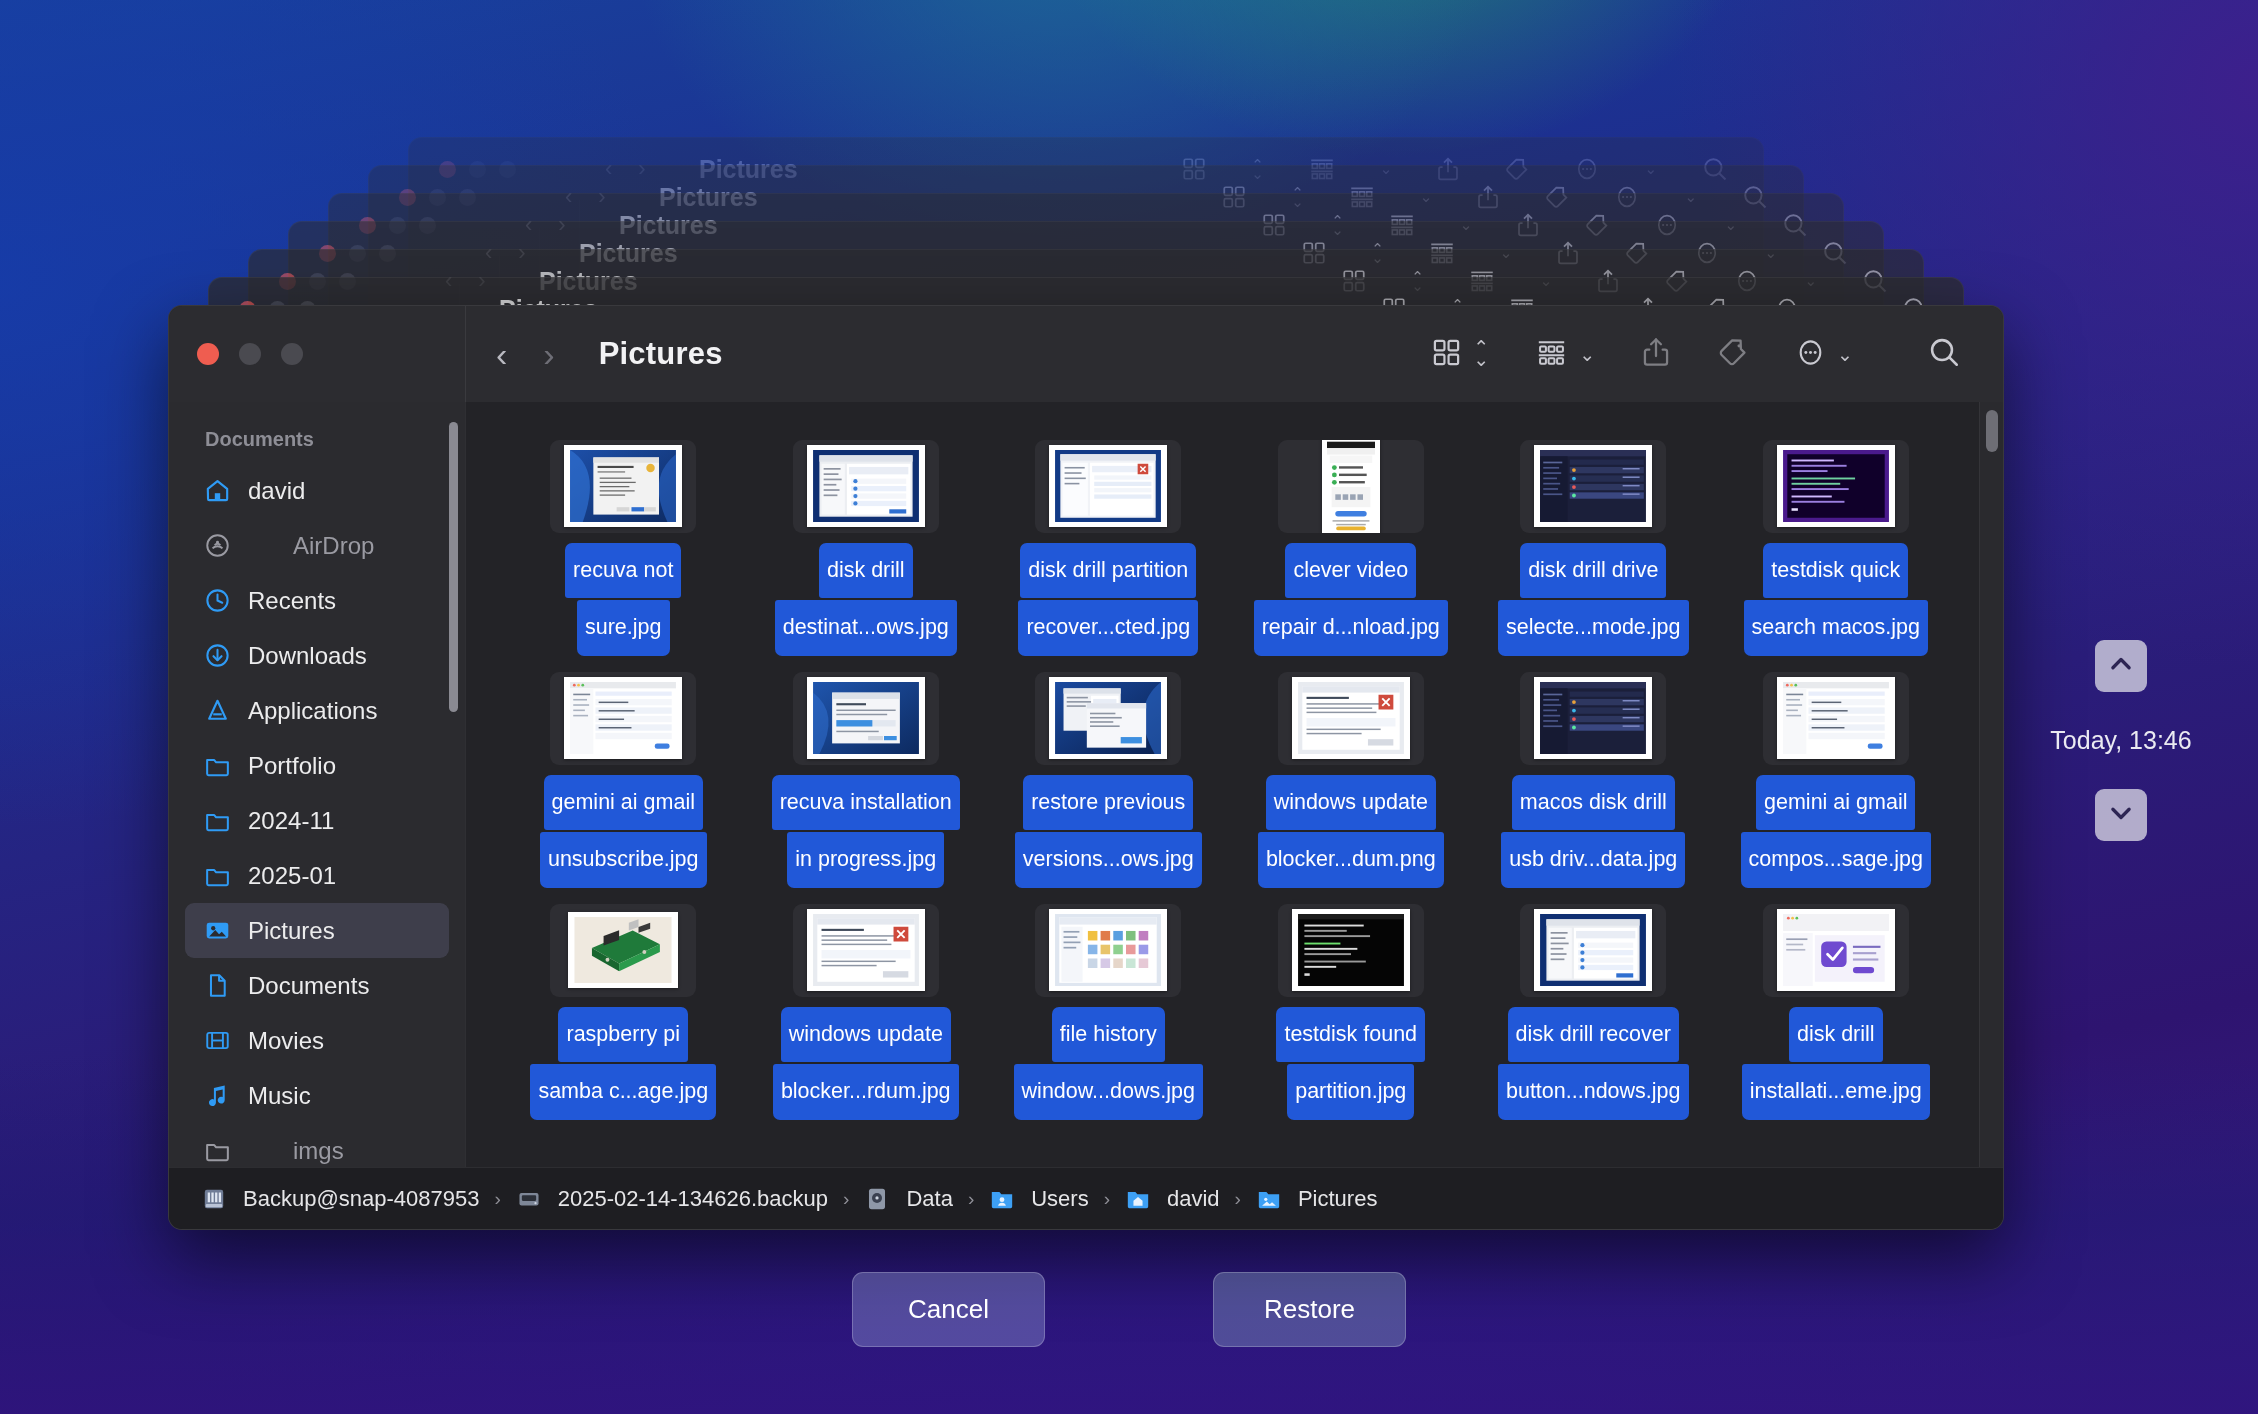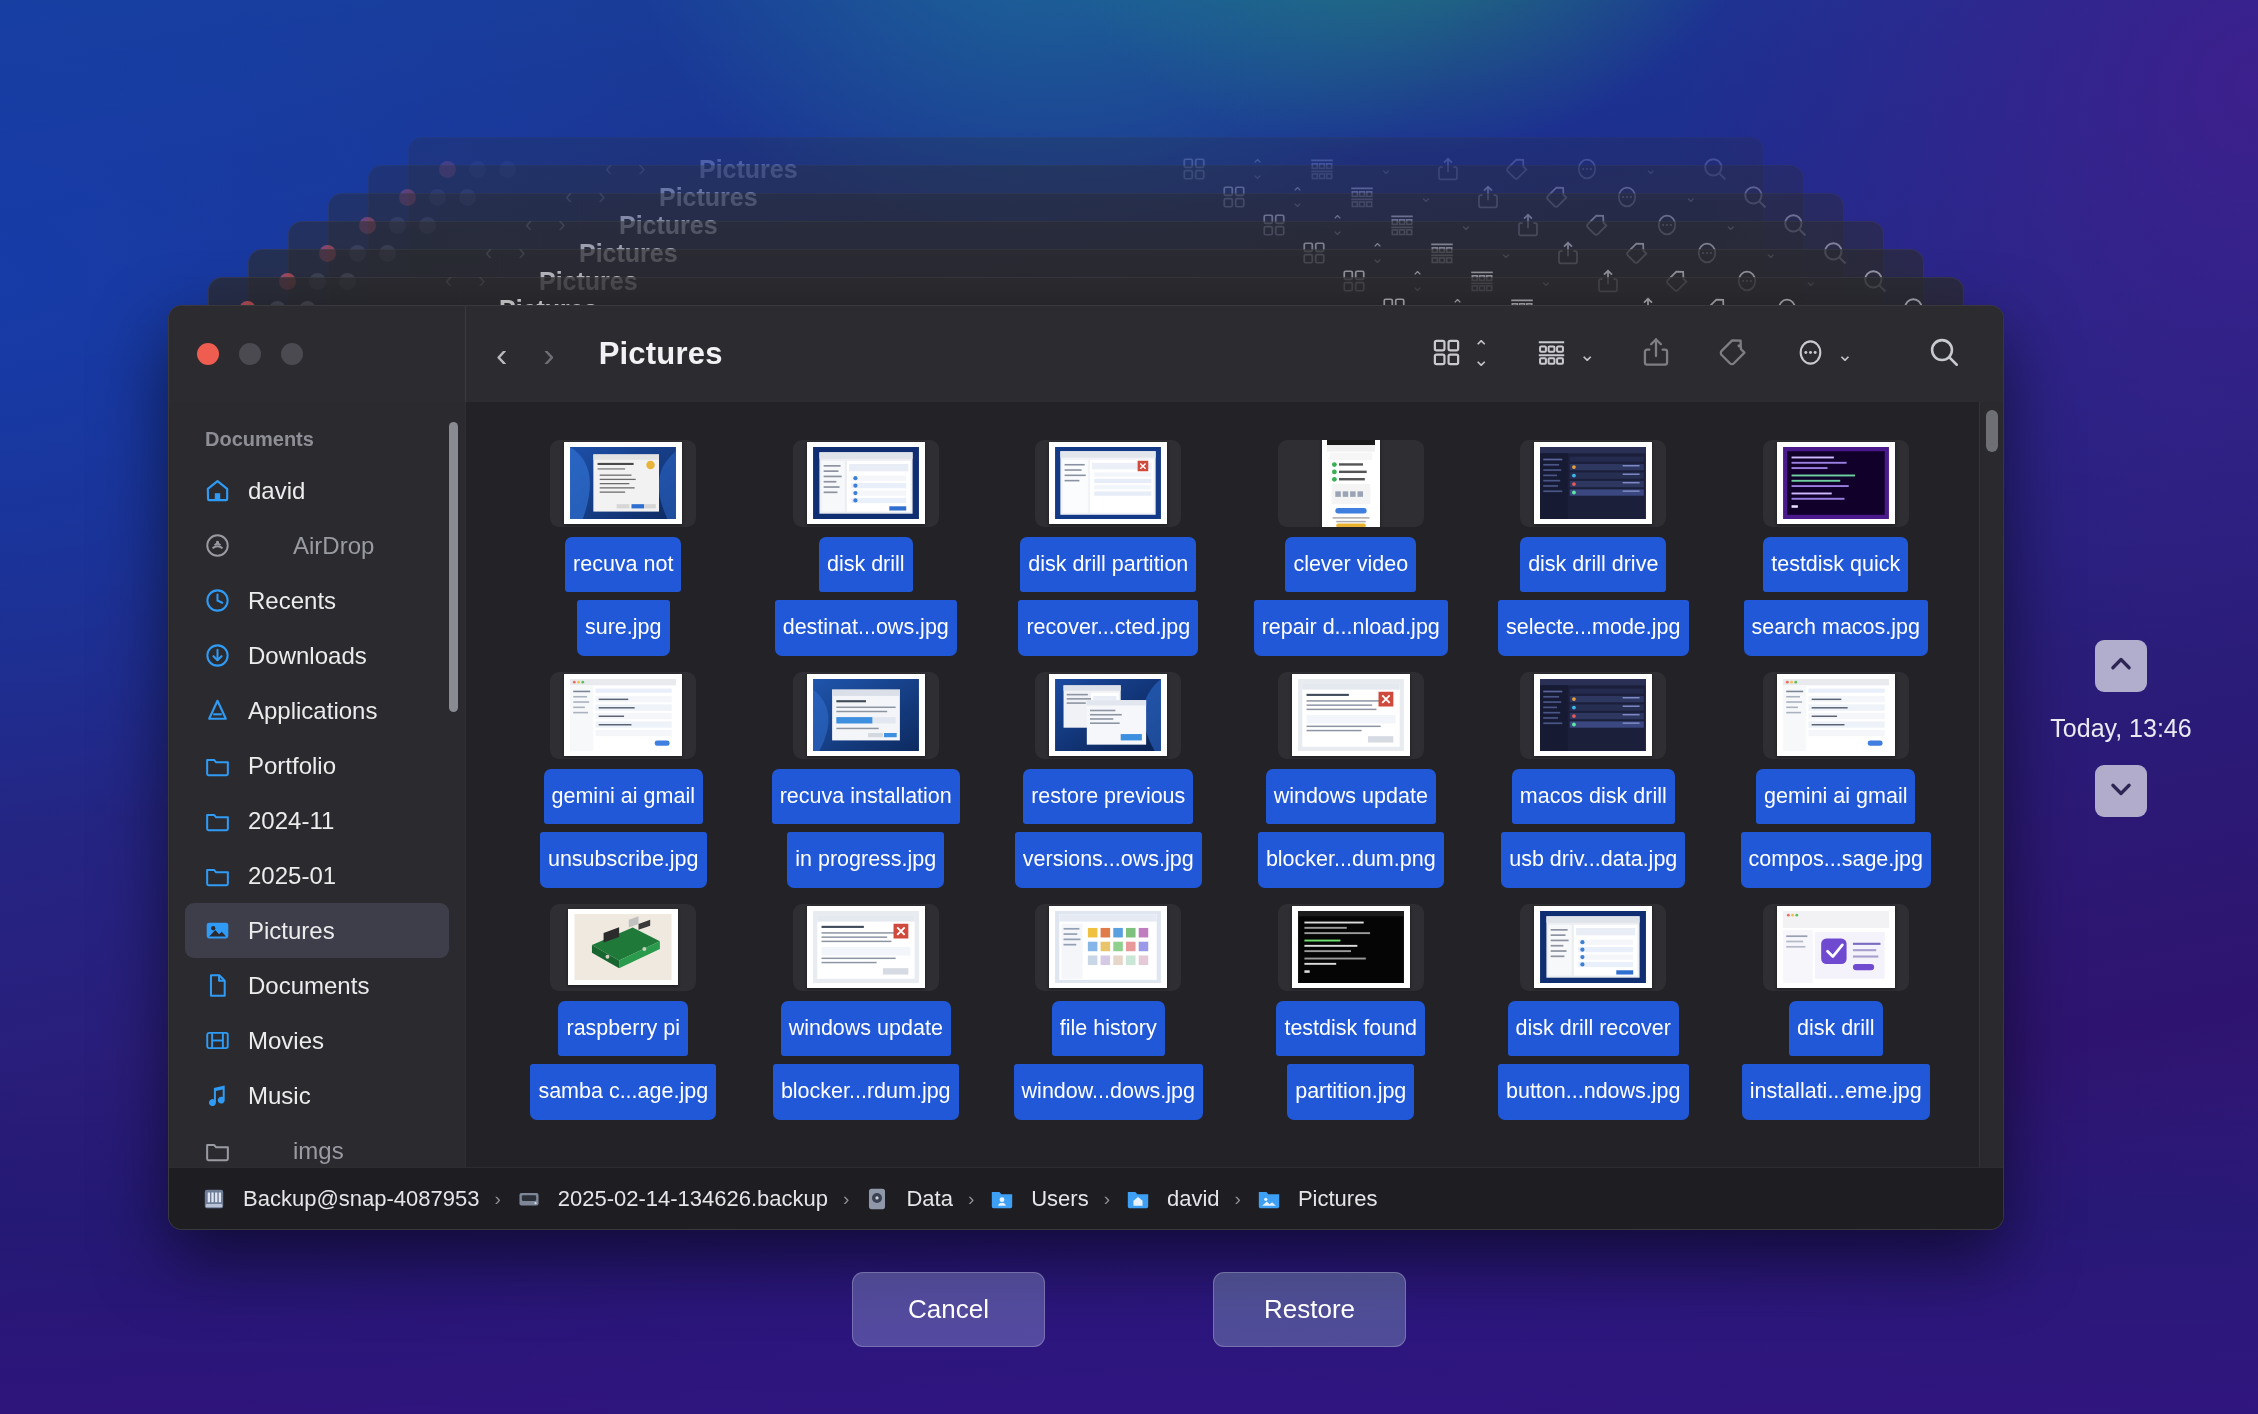--- a/index.html
+++ b/index.html
@@ -237,21 +237,21 @@
   }
   .fname span {
     background: #2158d8;
     border-radius: 7px;
     padding: 14px 8px;
     max-width: 100%;
     white-space: nowrap;
     overflow: hidden;
   }
   .fname span:first-child { border-bottom-left-radius: 3px; border-bottom-right-radius: 3px; }
-  .fname span:last-child { border-top-left-radius: 3px; border-top-right-radius: 3px; margin-top: 8px; }
+  .fname span:last-child { border-top-left-radius: 3px; border-top-right-radius: 3px; margin-top: 2px; }
 
   #content-scroll-track {
     position: absolute;
     top: 0; bottom: 0; right: 0;
     width: 24px;
     background: #2a2a2e;
     border-left: 1px solid rgba(255,255,255,0.05);
   }
   #content-scroll-thumb {
     position: absolute;
@@ -279,21 +279,21 @@
 
   
   #timeline {
     position: absolute;
     right: 42px;
     top: 640px;
     width: 190px;
     display: flex;
     flex-direction: column;
     align-items: center;
-    gap: 22px;
+    gap: 34px;
   }
   .tl-btn {
     width: 52px; height: 52px;
     border-radius: 9px;
     background: rgba(207,205,222,0.82);
     display: flex;
     align-items: center;
     justify-content: center;
     cursor: default;
     border: none;

